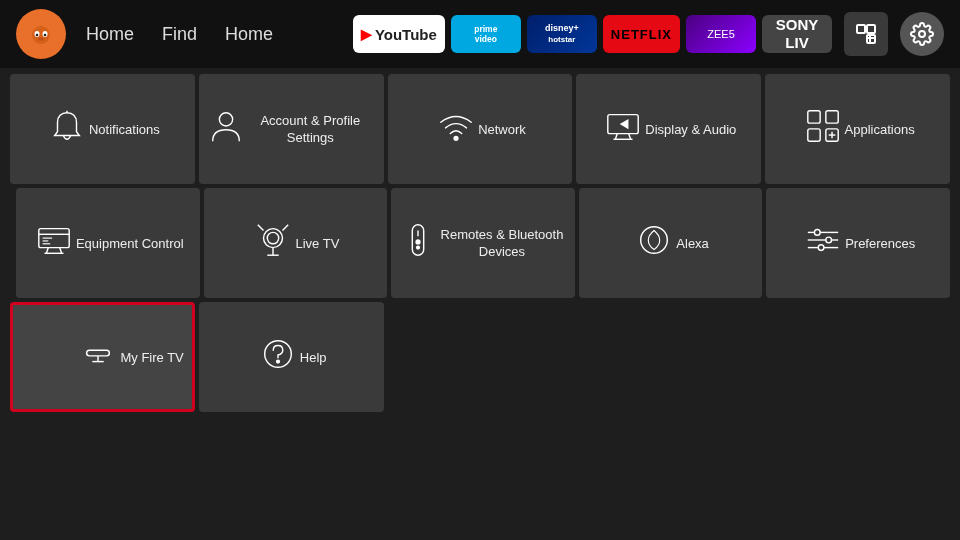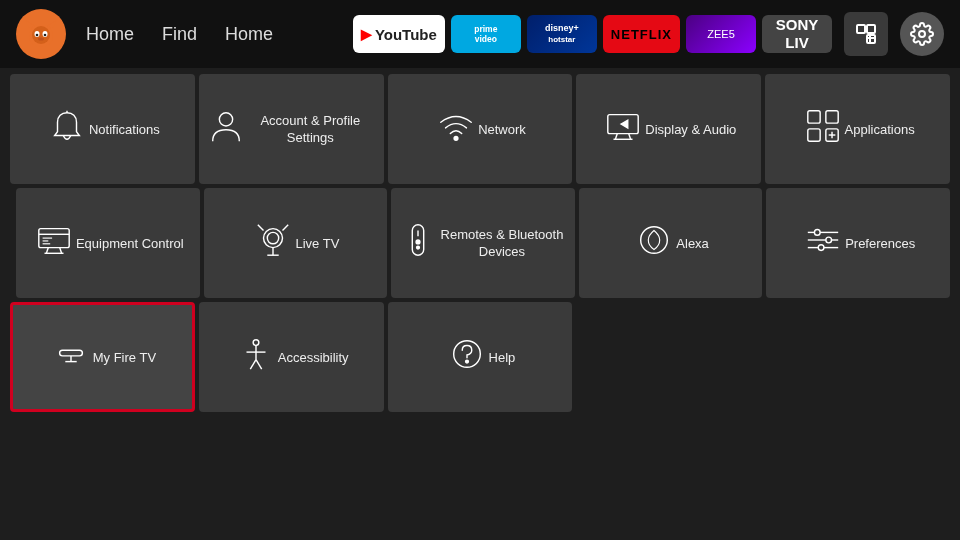--- a/index.html
+++ b/index.html
@@ -103,20 +103,21 @@
       align-items: center;
       justify-content: center;
       padding: 16px 8px 14px;
       min-height: 110px;
       cursor: pointer;
       position: relative;
     }
     .settings-tile.selected {
       border: 3px solid #d0001f;
       background: #444;
+      justify-content: flex-end;
     }
     .tile-icon {
       width: 44px;
       height: 44px;
       display: flex;
       align-items: center;
       justify-content: center;
       margin-bottom: 8px;
     }
     .tile-icon svg {
@@ -335,32 +336,20 @@
       <div class="tile-icon">
         <svg viewBox="0 0 40 40">
           <rect x="8" y="16" width="24" height="6" rx="3" stroke="white" stroke-width="1.5" fill="none"></rect>
           <line x1="20" y1="22" x2="20" y2="28" stroke="white" stroke-width="1.5"></line>
           <line x1="14" y1="28" x2="26" y2="28" stroke="white" stroke-width="1.5"></line>
         </svg>
       </div>
       <span class="tile-label">My Fire TV</span>
     </div>
 
-    <div class="settings-tile">
-      <div class="tile-icon">
-        <svg viewBox="0 0 40 40">
-          <circle cx="20" cy="8" r="3" stroke="white" stroke-width="1.5" fill="none"></circle>
-          <line x1="20" y1="11" x2="20" y2="26" stroke="white" stroke-width="1.5"></line>
-          <line x1="10" y1="18" x2="30" y2="18" stroke="white" stroke-width="1.5"></line>
-          <line x1="20" y1="26" x2="14" y2="36" stroke="white" stroke-width="1.5"></line>
-          <line x1="20" y1="26" x2="26" y2="36" stroke="white" stroke-width="1.5"></line>
-        </svg>
-      </div>
-      <span class="tile-label">Accessibility</span>
-    </div>
 
     <div class="settings-tile">
       <div class="tile-icon">
         <svg viewBox="0 0 40 40">
           <circle cx="20" cy="20" r="14" stroke="white" stroke-width="1.5" fill="none"></circle>
           <path d="M15 16 Q15 11 20 11 Q25 11 25 16 Q25 20 20 21 L20 24" stroke="white" stroke-width="1.5" fill="none" stroke-linecap="round"></path>
           <circle cx="20" cy="28" r="1.5" fill="white"></circle>
         </svg>
       </div>
       <span class="tile-label">Help</span>

